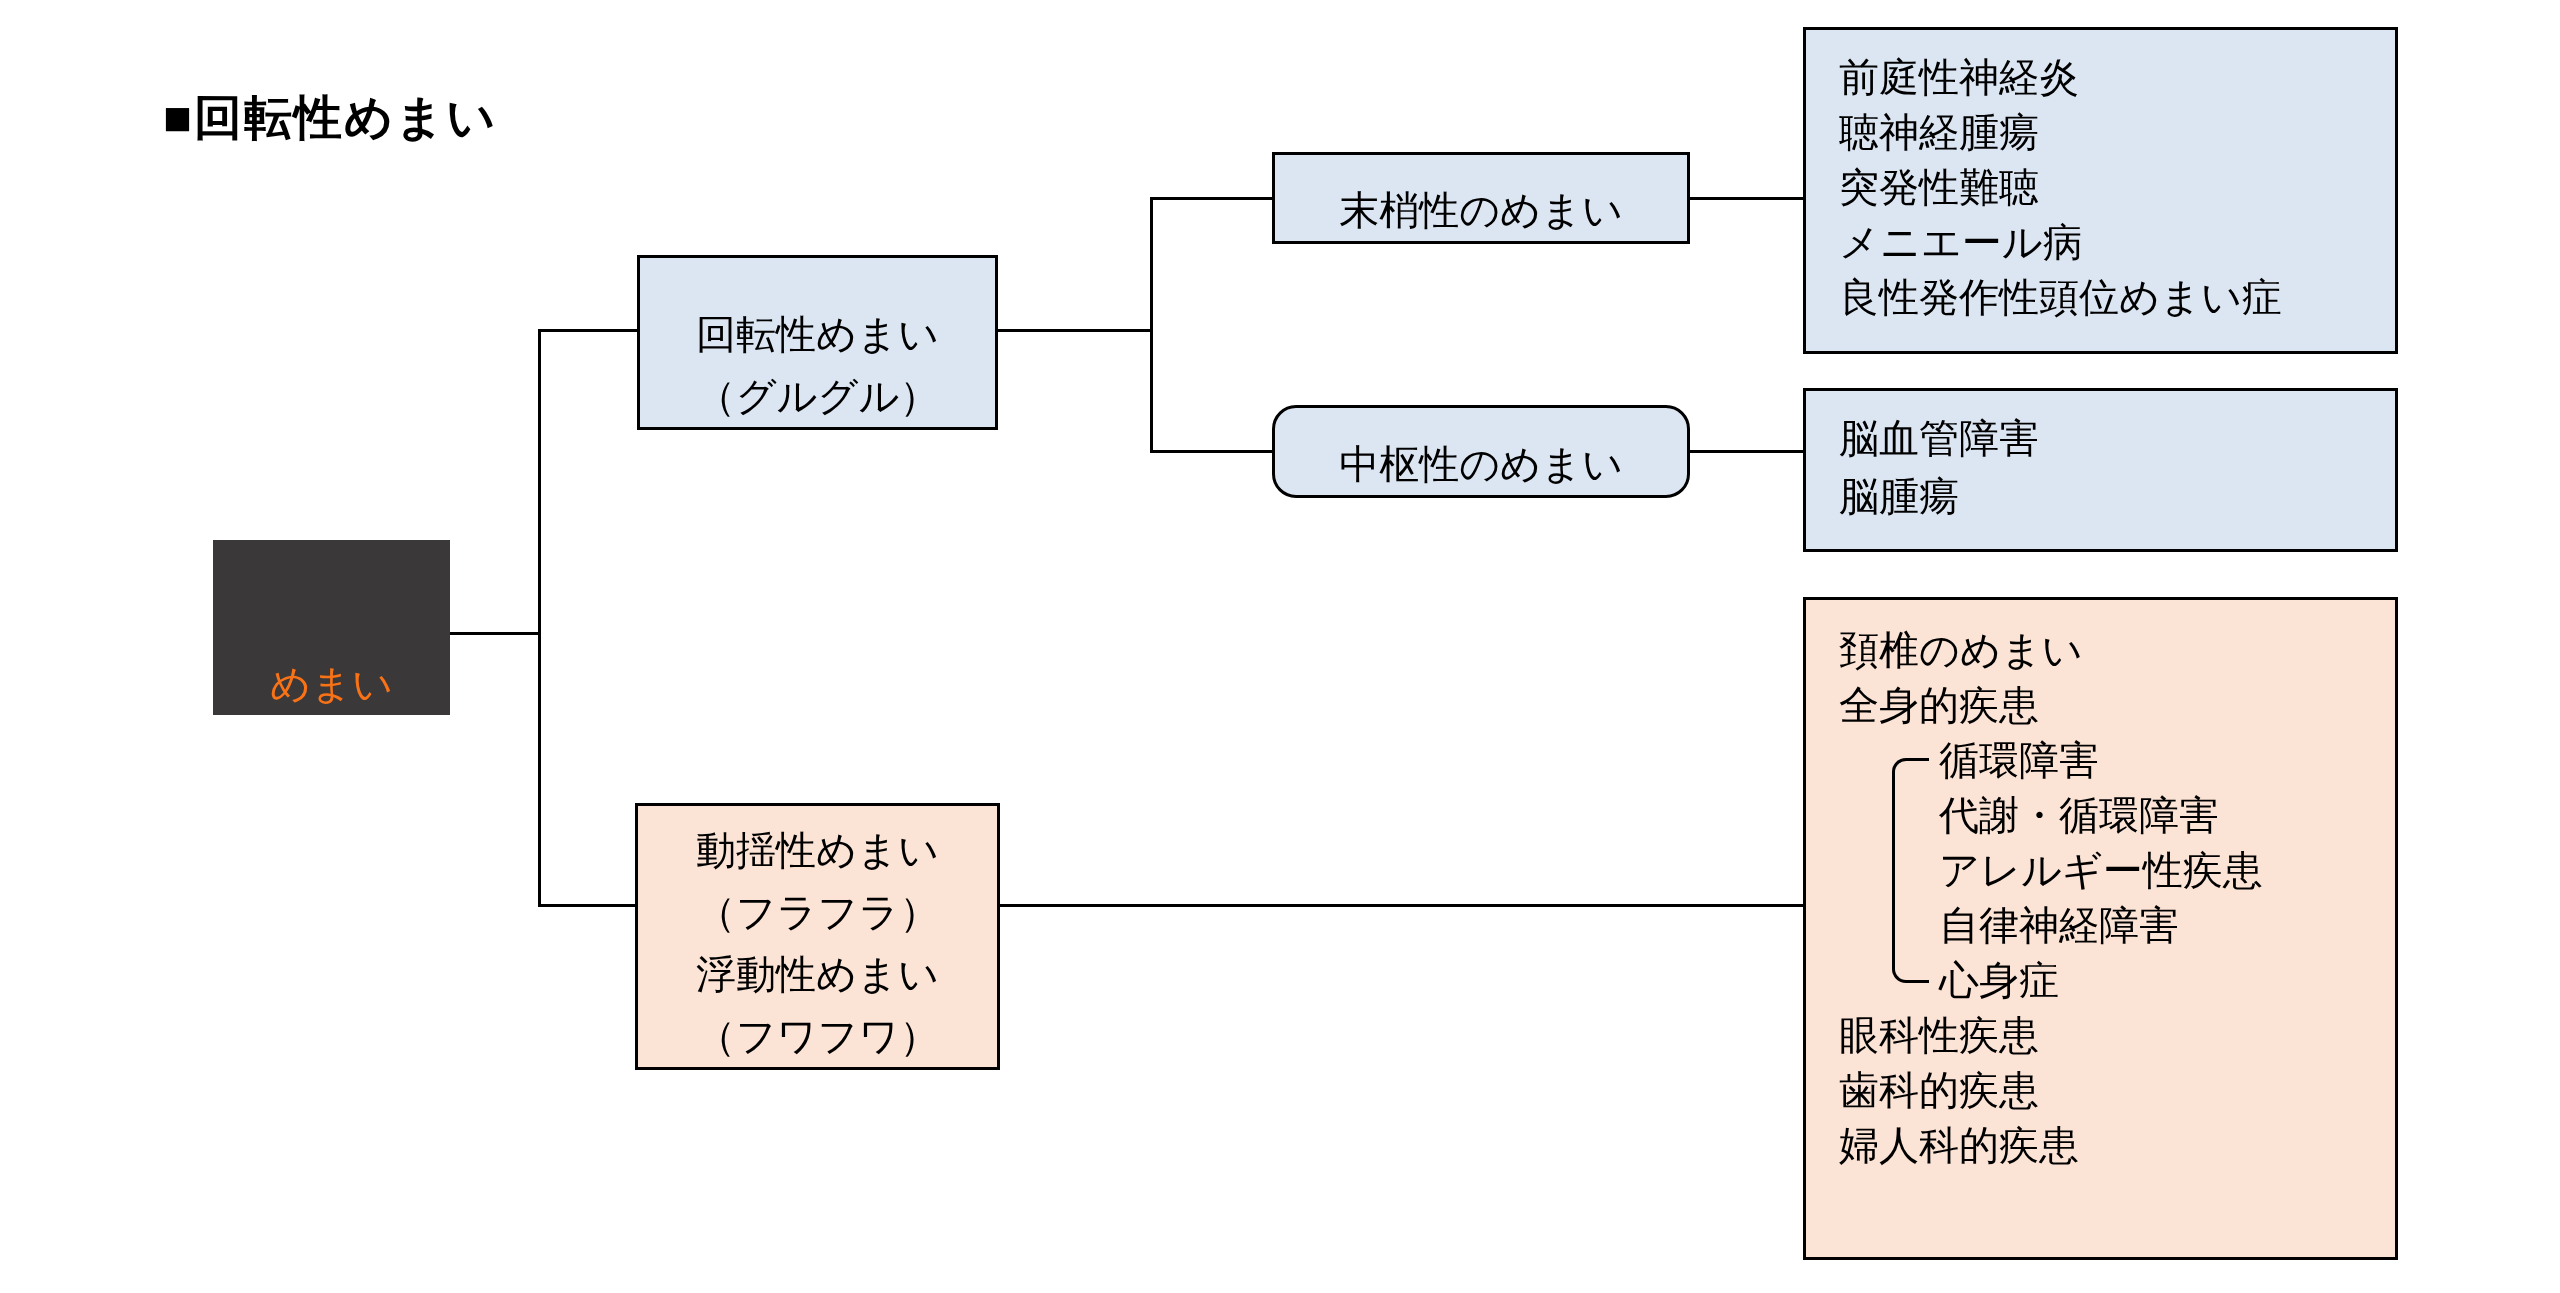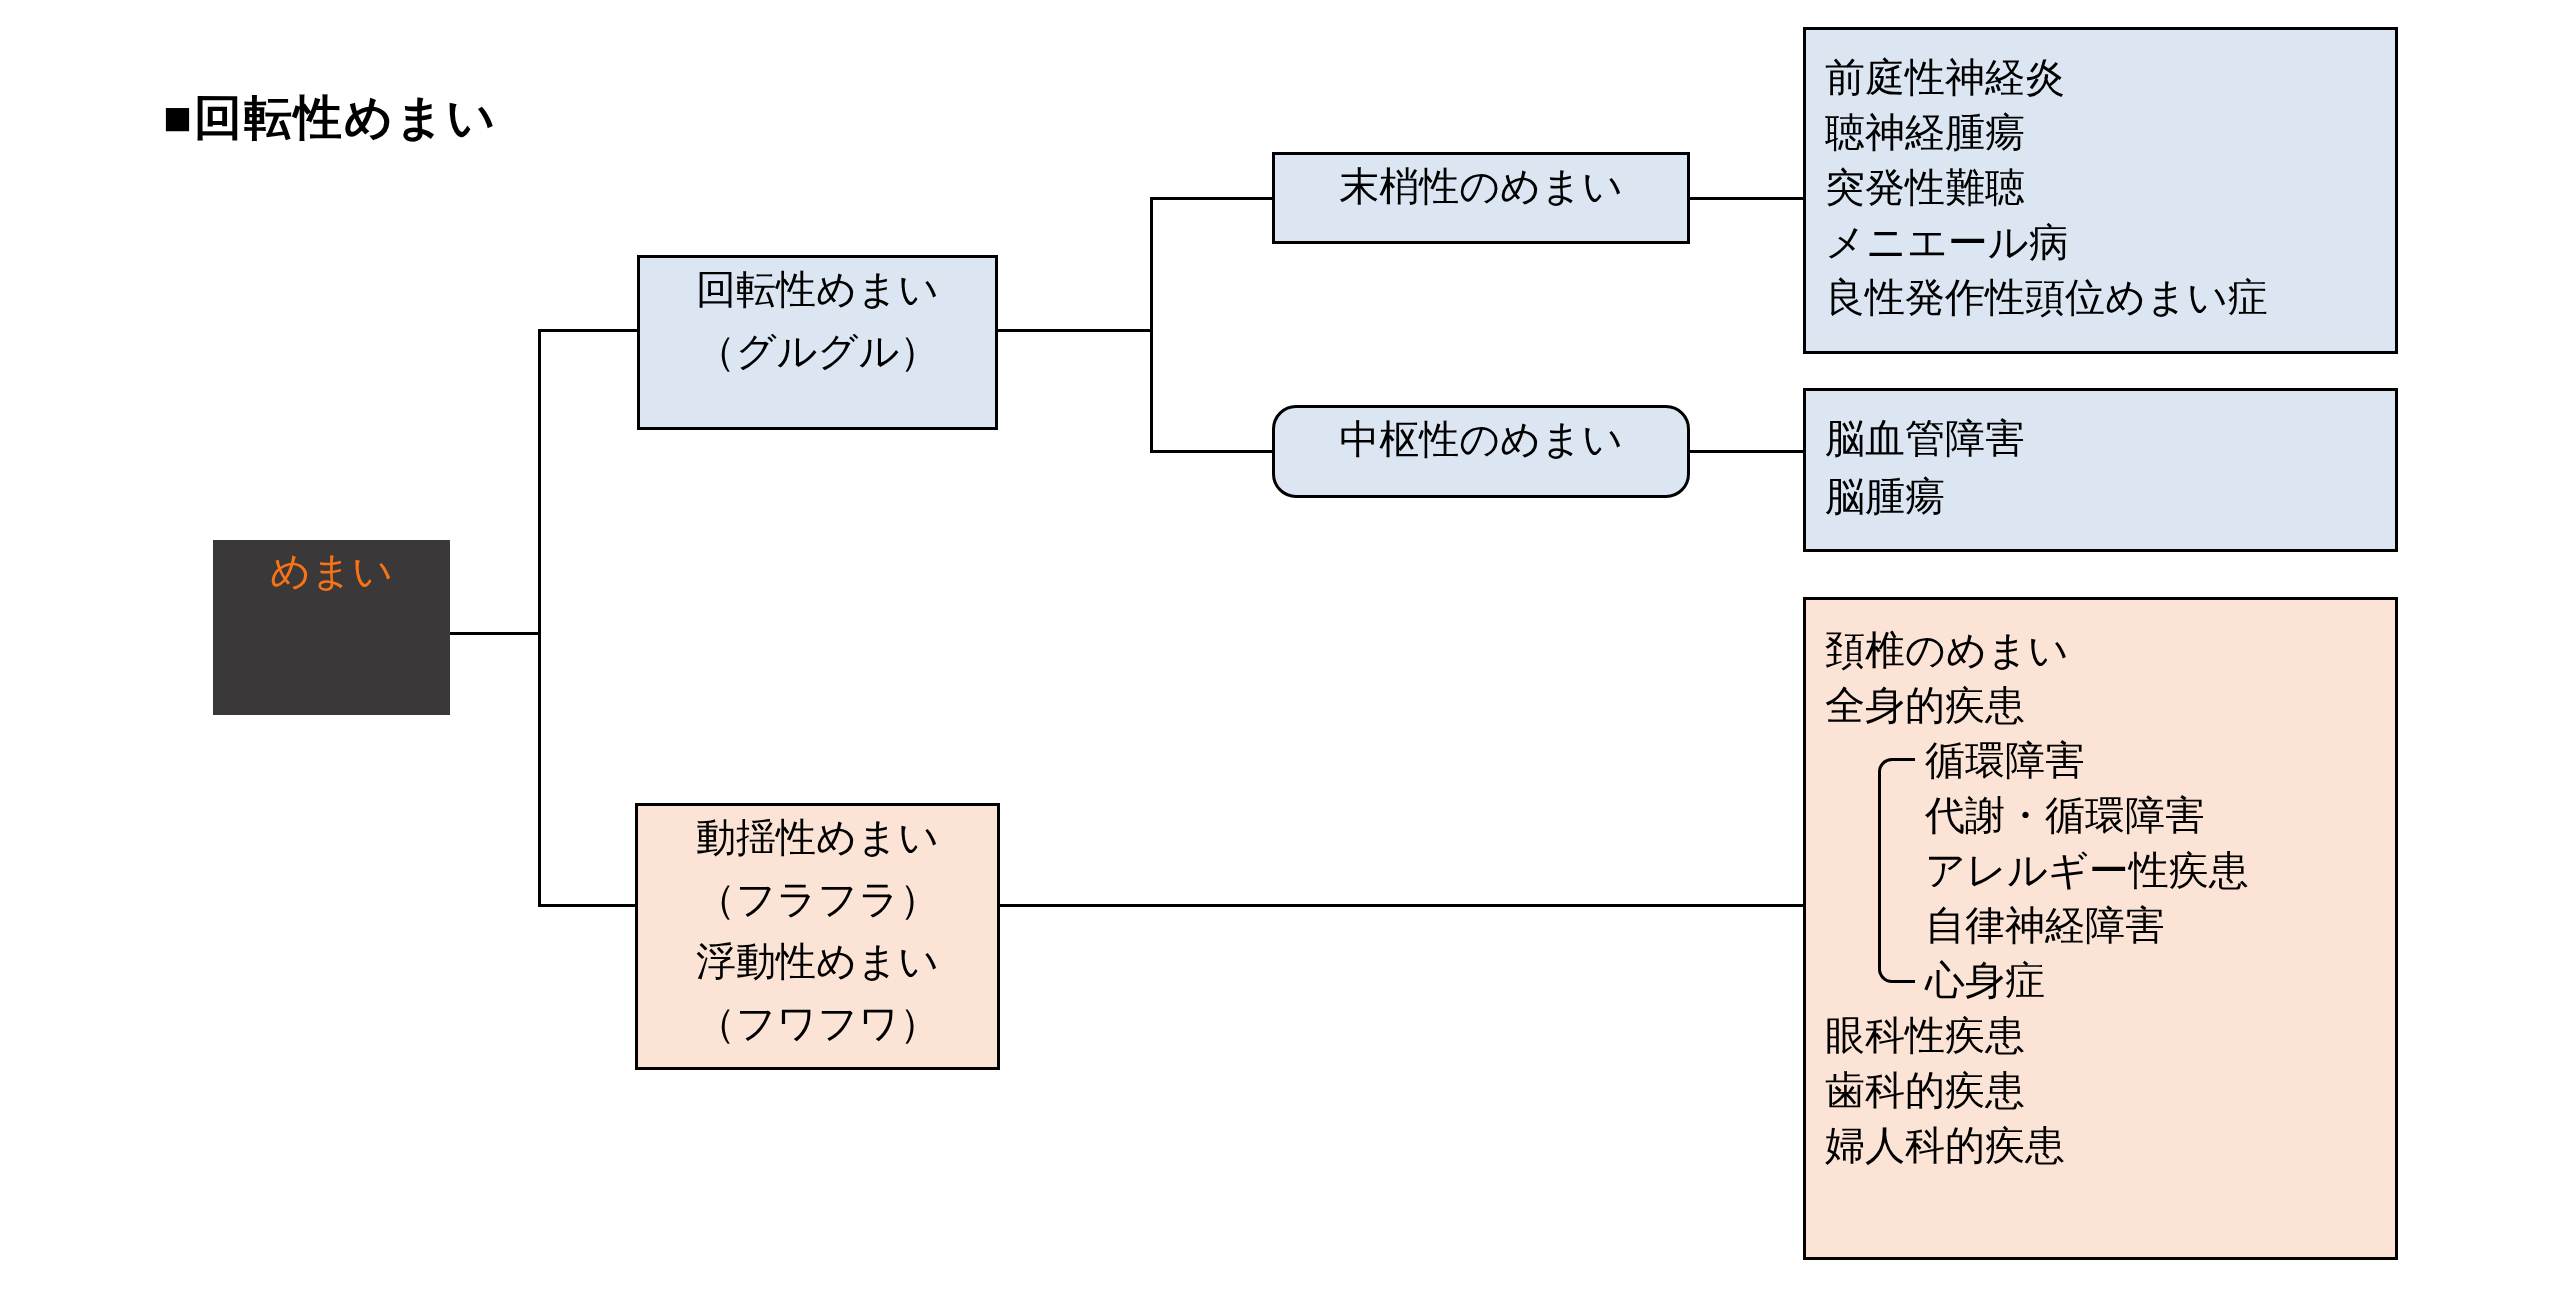--- a/index.html
+++ b/index.html
@@ -14,24 +14,24 @@
   .canvas{position:relative;width:2560px;height:1293px;background:#ffffff;overflow:hidden;}
 
   .title{position:absolute;left:163px;top:86px;font-size:48px;font-weight:bold;letter-spacing:2px;white-space:nowrap;}
 
   .box{position:absolute;box-sizing:border-box;font-size:40px;}
   .bordered{border:3px solid var(--line);}
   .blue{background:var(--light-blue);}
   .peach{background:var(--peach);}
   .dark{background:var(--dark);color:#f97316;}
 
-  .center-box{display:flex;flex-direction:column;align-items:center;justify-content:flex-start;text-align:center;}
+  .center-box{display:flex;flex-direction:column;align-items:center;justify-content:flex-end;text-align:center;}
   .center-box .cline{line-height:62px;white-space:nowrap;}
 
-  .list-box{padding:20px 10px 10px 19px;}
+  .list-box{padding:20px 10px 10px 33px;}
   .list .lline{line-height:56px;white-space:nowrap;}
 
   .line{position:absolute;background:var(--line);}
 
   .bracket-group{position:relative;}
   .bracket{position:absolute;left:53px;top:25px;bottom:25px;width:34px;
     border-left:3px solid var(--line);border-top:3px solid var(--line);border-bottom:3px solid var(--line);
     border-radius:14px 0 0 14px;}
   .indented{margin-left:100px;}
 

